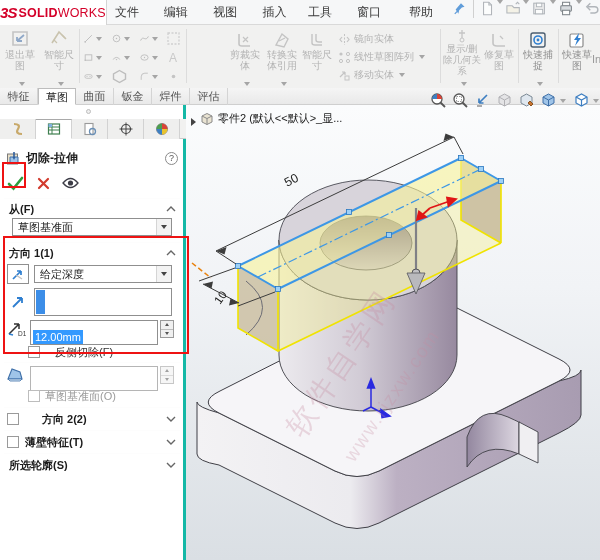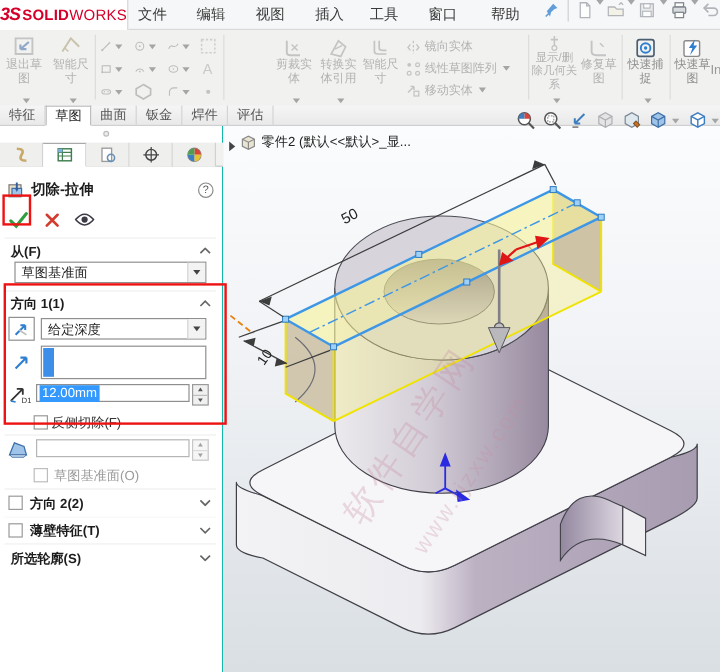--- a/index.html
+++ b/index.html
@@ -35,21 +35,21 @@
 
   
   #tabrow { position:absolute; left:0; top:88px; width:600px; height:17px;
     background:linear-gradient(#f5f5f5,#e9e9e9); border-bottom:1px solid #cfcfcf; display:flex; }
   .ctab { width:38px; height:17px; line-height:16px; text-align:center; font-size:11px; color:#555;
     border-right:1px solid #d4d4d4; cursor:default; }
   .ctab.active { background:#fff; color:#222; border:1px solid #bdbdbd; border-bottom:1px solid #fff; }
 
   
   #panel { position:absolute; left:0; top:105px; width:186px; height:455px; background:#fff;
-    border-right:1px solid #14b8a6; }
+    border-right:3px solid #14b8a6; }
   #panel-splitter-dot { position:absolute; left:86px; top:4px; width:5px; height:5px; border-radius:50%;
     border:1px solid #bdbdbd; background:#eee; }
   #ptabs { position:absolute; left:0; top:14px; width:186px; height:20px; display:flex;
     border-bottom:1px solid #c9c9c9; background:#f1f1f0; }
   .ptab { width:36px; height:20px; display:flex; align-items:center; justify-content:center;
     border-right:1px solid #d2d2d2; background:#efefee; }
   .ptab.active { background:#fff; border-top:1px solid #a9a9a9; border-bottom:1px solid #fff; }
   .prow { position:absolute; left:0; width:186px; display:flex; align-items:center; }
   .pdivider { position:absolute; left:4px; width:176px; height:1px; background:#d9d9d9;
     border-bottom:1px solid #fdfdfd; }
@@ -63,21 +63,21 @@
     border-top:4.5px solid #444; }
   .cb { width:12px; height:12px; border:1px solid #9a9a9a; background:#fff; flex:none; }
   .spin { width:14px; height:18px; border:1px solid #9a9a9a; margin-left:1px; background:#f0f0f0;
     display:flex; flex-direction:column; }
   .spin div { flex:1; display:flex; align-items:center; justify-content:center; }
   .spin .u { border-bottom:1px solid #bdbdbd; }
   .tri-up-s { width:0; height:0; border-left:2.5px solid transparent; border-right:2.5px solid transparent;
     border-bottom:3.5px solid #555; }
   .tri-dn-s { width:0; height:0; border-left:2.5px solid transparent; border-right:2.5px solid transparent;
     border-top:3.5px solid #555; }
-  .numbox { border:1px solid #8f8f8f; background:#fff; height:15px; display:flex; align-items:center;
+  .numbox { border:1px solid #8f8f8f; background:#fff; height:25px; display:flex; align-items:flex-end;
     padding-left:2px; }
   .sel-text { background:#3399ff; color:#fff; font-size:11px; padding:0 2px; line-height:14px; }
   .red-anno { position:absolute; border:2px solid #ee1313; z-index:40; pointer-events:none; }
 
   
   #graphics { position:absolute; left:186px; top:105px; width:414px; height:455px;
     background:linear-gradient(180deg,#fbfcfd 0%,#f1f3f6 40%,#e2e6ea 78%,#dadfe4 100%); }
   #tree-overlay { position:absolute; left:5px; top:6px; display:flex; align-items:flex-end; gap:4px;
     font-size:11px; color:#222; z-index:10; }
   .tri-right { width:0; height:0; border-top:4px solid transparent; border-bottom:4px solid transparent;
@@ -462,21 +462,21 @@
     <div class="spin" style="position:absolute;left:159px;top:215px">
       <div class="u">
           <span class="tri-up-s"></span>
         </div>
         <div>
           <span class="tri-dn-s"></span>
         </div>
     </div>
     <div class="prow" style="top:239px;height:16px">
       <span class="cb" style="margin-left:28px"></span>
-      <span style="margin-left:3px">反侧切除(F)</span>
+      <span style="margin-left:15px">反侧切除(F)</span>
     </div>
     <div class="pdivider" style="top:257px"></div>
 
     <svg width="18" height="16" viewBox="0 0 18 16" style="position:absolute;left:6px;top:261px">
       <path d="M2 13 L6 3 L14 6 L16 13 Z" fill="#9fc4e8" stroke="#3e6fa8" stroke-width="1.1"></path>
         <path d="M2 13 L16 13 L14 15 L4 15 Z" fill="#d8e6f4" stroke="#3e6fa8" stroke-width="0.8"></path>
     </svg>
     <div class="numbox" style="position:absolute;left:30px;top:261px;width:128px;background:#fff;border-color:#b5b5b5"></div>
     <div class="spin" style="position:absolute;left:159px;top:261px;opacity:.55">
       <div class="u">
@@ -487,21 +487,21 @@
         </div>
     </div>
     <div class="prow" style="top:283px;height:16px;color:#9a9a9a">
       <span class="cb" style="margin-left:28px;border-color:#bdbdbd"></span>
       <span style="margin-left:5px;color:#9a9a9a">草图基准面(O)</span>
     </div>
     <div class="pdivider" style="top:302px"></div>
 
     <div class="prow" style="top:306px;height:16px">
       <span class="cb" style="margin-left:7px"></span>
-      <span class="sect-label" style="margin-left:6px">方向 2(2)</span>
+      <span class="sect-label" style="margin-left:23px">方向 2(2)</span>
       <svg class="chev" width="10" height="6" viewBox="0 0 10 6">
           <polyline points="1,1 5,5 9,1" fill="none" stroke="#666" stroke-width="1.4"></polyline>
         </svg>
     </div>
     <div class="pdivider" style="top:325px"></div>
 
     <div class="prow" style="top:329px;height:16px">
       <span class="cb" style="margin-left:7px"></span>
       <span class="sect-label" style="margin-left:6px">薄壁特征(T)</span>
       <svg class="chev" width="10" height="6" viewBox="0 0 10 6">

